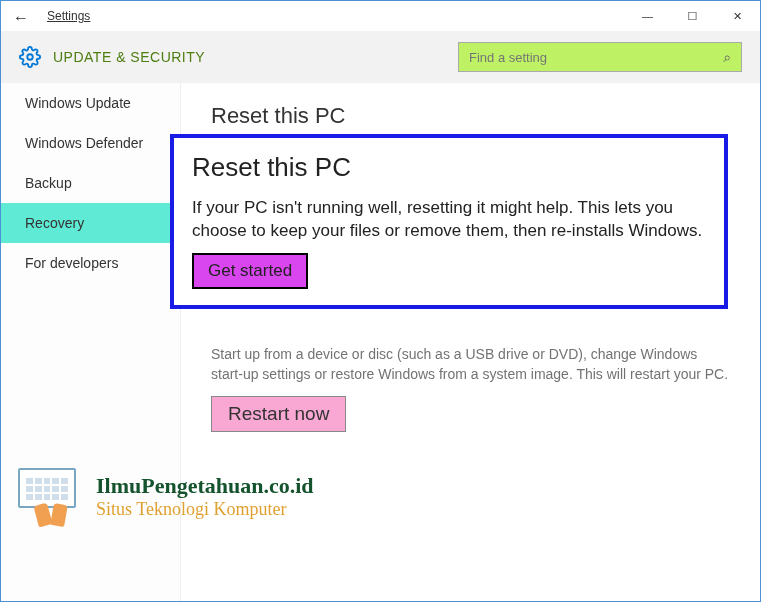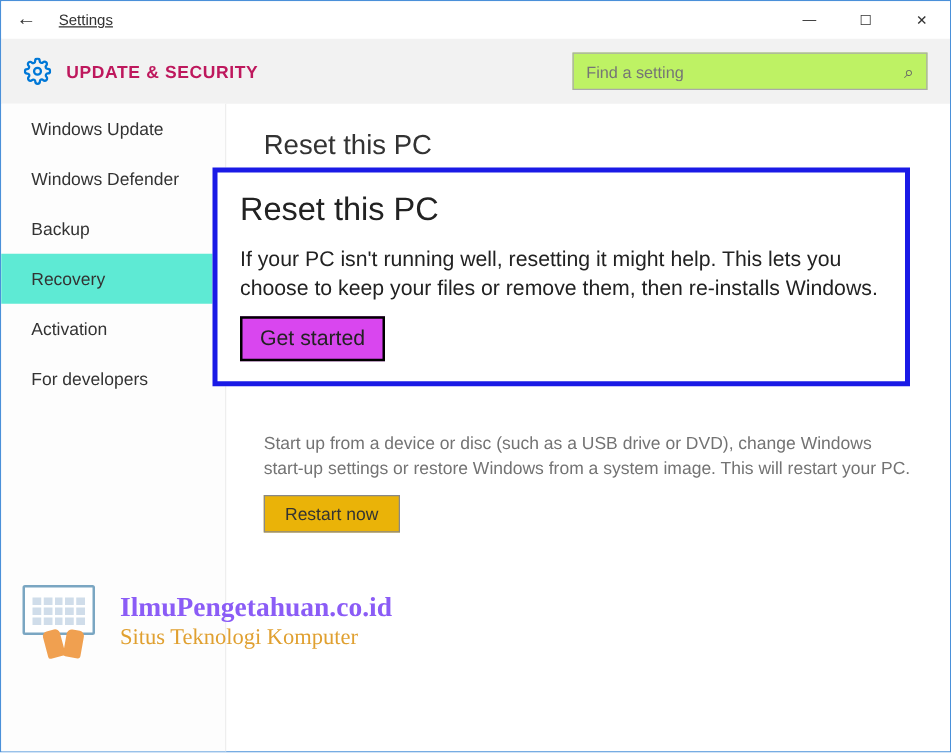--- a/index.html
+++ b/index.html
@@ -5,47 +5,47 @@
 * { margin: 0; padding: 0; box-sizing: border-box; font-family: "Segoe UI", Arial, sans-serif; }
 body { background: #fff; width: 761px; height: 602px; overflow: hidden; position: relative; }
 .window { border: 1px solid #4a90d9; width: 761px; height: 602px; display: flex; flex-direction: column; background: #fff; }
 .titlebar { height: 30px; background: #fff; display: flex; align-items: center; padding: 0 0 0 12px; }
 .back-arrow { font-size: 16px; color: #333; margin-right: 18px; cursor: pointer; }
 .title { font-size: 12px; color: #333; flex: 1; text-decoration: underline; }
 .win-controls { display: flex; }
 .win-ctrl { width: 45px; height: 30px; display: flex; align-items: center; justify-content: center; font-size: 11px; color: #333; }
 .header { height: 52px; background: #f2f2f2; display: flex; align-items: center; padding: 0 18px; }
 .gear-icon { width: 22px; height: 22px; margin-right: 12px; color: #0078d7; }
-.header-title { font-size: 14px; font-weight: 700; color: #be185d; letter-spacing: 0.5px; flex: 1; }
+.header-title { font-size: 14px; font-weight: 400; color: #4d7c0f; letter-spacing: 0.5px; flex: 1; }
 .search-box { width: 284px; height: 30px; border: 1px solid #aaa; background: #bef264; display: flex; align-items: center; padding: 0 10px; }
 .search-input { border: none; outline: none; font-size: 13px; color: #666; flex: 1; background: transparent; }
 .search-icon { font-size: 14px; color: #666; }
 .body { flex: 1; display: flex; position: relative; }
 .sidebar { width: 180px; background: #fdfdfd; border-right: 1px solid #eee; }
 .sidebar-item { padding: 12px 24px; font-size: 14px; color: #333; cursor: pointer; }
 .sidebar-item.active { background: #5eead4; }
 .main { flex: 1; padding: 20px 30px; position: relative; }
 .section-title { font-size: 22px; font-weight: 400; color: #333; margin-bottom: 16px; }
 .section-text { font-size: 14px; color: #737373; line-height: 1.4; margin-bottom: 12px; }
-.btn { display: inline-block; background: #eab308; border: 1px solid #888; padding: 6px 16px; font-size: 14px; color: #333; cursor: pointer; }
+.btn { display: inline-block; background: #f9a8d4; border: 1px solid #888; padding: 6px 16px; font-size: 19px; color: #333; cursor: pointer; }
 .highlight-box { position: absolute; border: 4px solid #1a1ae6; background: #fff; padding: 14px 18px 16px 18px; left: 170px; top: 134px; width: 558px; }
 .highlight-box .h-title { font-size: 26px; font-weight: 400; color: #222; margin-bottom: 14px; }
 .highlight-box .h-text { font-size: 17px; color: #222; line-height: 1.35; margin-bottom: 10px; }
 .highlight-box .h-btn { display: inline-block; background: #d946ef; border: 2px solid #000; padding: 6px 14px; font-size: 17px; color: #222; cursor: pointer; }
 .watermark { position: absolute; left: 18px; bottom: 78px; display: flex; align-items: center; gap: 14px; }
 .wm-icon { width: 64px; height: 56px; position: relative; }
 .wm-laptop { width: 58px; height: 40px; border: 2px solid #7aa6c2; border-radius: 2px; position: absolute; top: 0; left: 0; background: #fff; }
 .wm-keys { position: absolute; top: 8px; left: 6px; right: 6px; bottom: 6px; display: grid; grid-template-columns: repeat(5,1fr); grid-template-rows: repeat(3,1fr); gap: 2px; }
 .wm-key { background: #d0ddea; }
 .wm-hands { position: absolute; bottom: -4px; left: 18px; width: 40px; height: 24px; }
 .wm-hand { position: absolute; width: 14px; height: 22px; background: #f0a050; border-radius: 4px 4px 2px 2px; }
 .wm-hand.h1 { left: 0; transform: rotate(-15deg); }
 .wm-hand.h2 { left: 16px; transform: rotate(10deg); }
 .wm-text { display: flex; flex-direction: column; }
-.wm-line1 { font-family: Georgia, serif; font-size: 22px; font-weight: bold; color: #8b5cf6; text-align: center; }
+.wm-line1 { font-family: Georgia, serif; font-size: 22px; font-weight: bold; color: #14532d; text-align: center; }
 .wm-line2 { font-family: Georgia, serif; font-size: 18px; color: #e0a030; }
 .advanced-block { margin-top: 10px; }
 </style>
 </head>
 <body>
 
 <div class="window">
 
   <div class="titlebar">
     <span class="back-arrow">←</span>
@@ -68,21 +68,20 @@
       <span class="search-icon">⌕</span>
     </div>
   </div>
 
   <div class="body">
     <div class="sidebar">
       <div class="sidebar-item"><span>Windows Update</span></div>
       <div class="sidebar-item"><span>Windows Defender</span></div>
       <div class="sidebar-item"><span>Backup</span></div>
       <div class="sidebar-item active"><span>Recovery</span></div>
-      <div class="sidebar-item"><span>Activation</span></div>
       <div class="sidebar-item"><span>For developers</span></div>
     </div>
 
     <div class="main">
       <div class="section-title">Reset this PC</div>
 
       <div style="height:190px"></div>
 
       <div class="advanced-block">
         <div class="section-text">Start up from a device or disc (such as a USB drive or DVD), change Windows start-up settings or restore Windows from a system image. This will restart your PC.</div>

